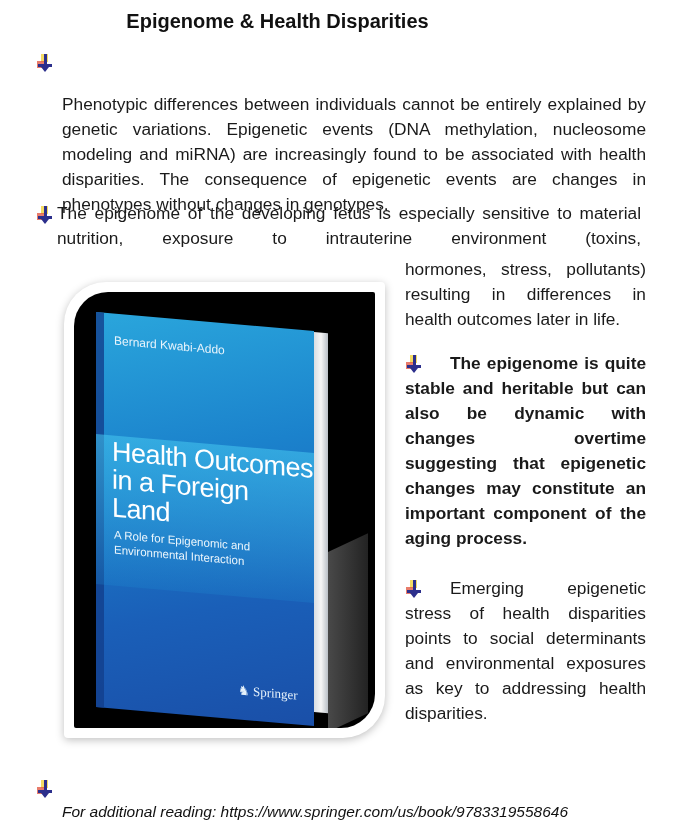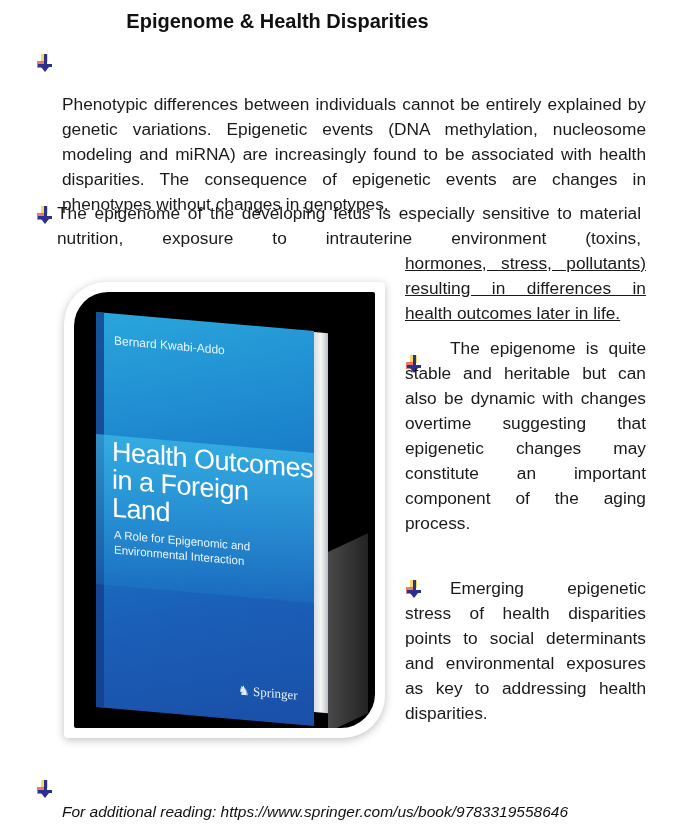--- a/index.html
+++ b/index.html
@@ -53,30 +53,30 @@
 
 <div class="bullet" style="left:37px; top:206px;">
   <span class="y"></span>
     <span class="r"></span>
     <span class="v"></span>
     <span class="h"></span>
     <span class="arrow"></span>
 </div>
 <div class="para" style="left:57px; top:201px; width:584px; text-align-last:justify;">The epigenome of the developing fetus is especially sensitive to material nutrition, exposure to intrauterine environment (toxins,</div>
 
-<div class="para j-last" style="left:405px; top:251px; width:241px; text-align-last:left;text-decoration:underline;">hormones, stress, pollutants) resulting in differences in health outcomes later in life.</div>
+<div class="para j-last" style="left:405px; top:257px; width:241px; text-align-last:left;">hormones, stress, pollutants) resulting in differences in health outcomes later in life.</div>
 
 <div class="bullet" style="left:406px; top:355px;">
   <span class="y"></span>
     <span class="r"></span>
     <span class="v"></span>
     <span class="h"></span>
     <span class="arrow"></span>
 </div>
-<div class="para j-last" style="left:405px; top:336px; width:241px; text-indent:45px;">The epigenome is quite stable and heritable but can also be dynamic with changes overtime suggesting that epigenetic changes may constitute an important component of the aging process.</div>
+<div class="para j-last" style="left:405px; top:351px; width:241px; text-indent:45px;font-weight:bold;">The epigenome is quite stable and heritable but can also be dynamic with changes overtime suggesting that epigenetic changes may constitute an important component of the aging process.</div>
 
 <div class="bullet" style="left:406px; top:580px;">
   <span class="y"></span>
     <span class="r"></span>
     <span class="v"></span>
     <span class="h"></span>
     <span class="arrow"></span>
 </div>
 <div class="para j-last" style="left:405px; top:576px; width:241px; text-indent:45px;">Emerging epigenetic stress of health disparities points to social determinants and environmental exposures as key to addressing health disparities.</div>
 

